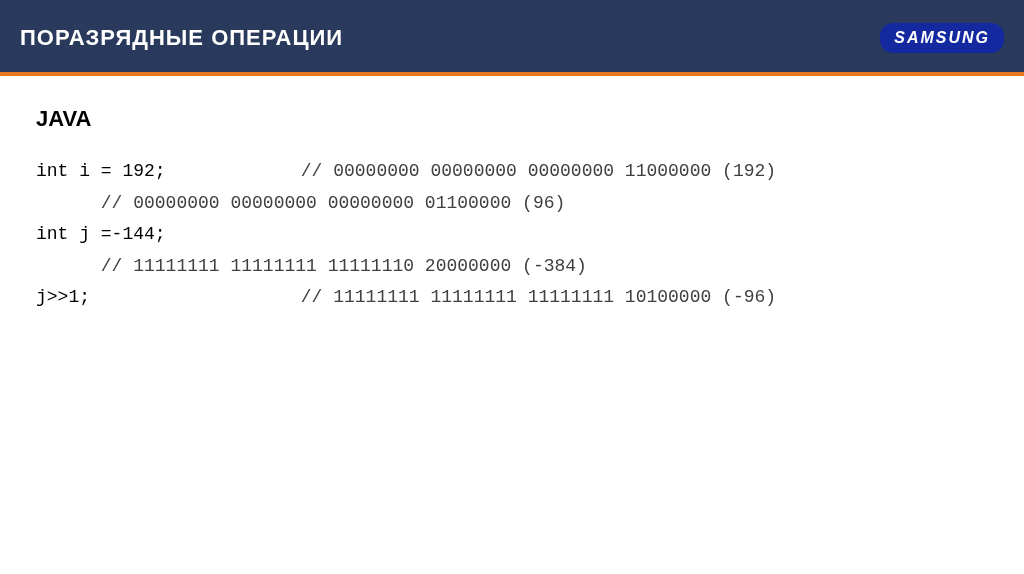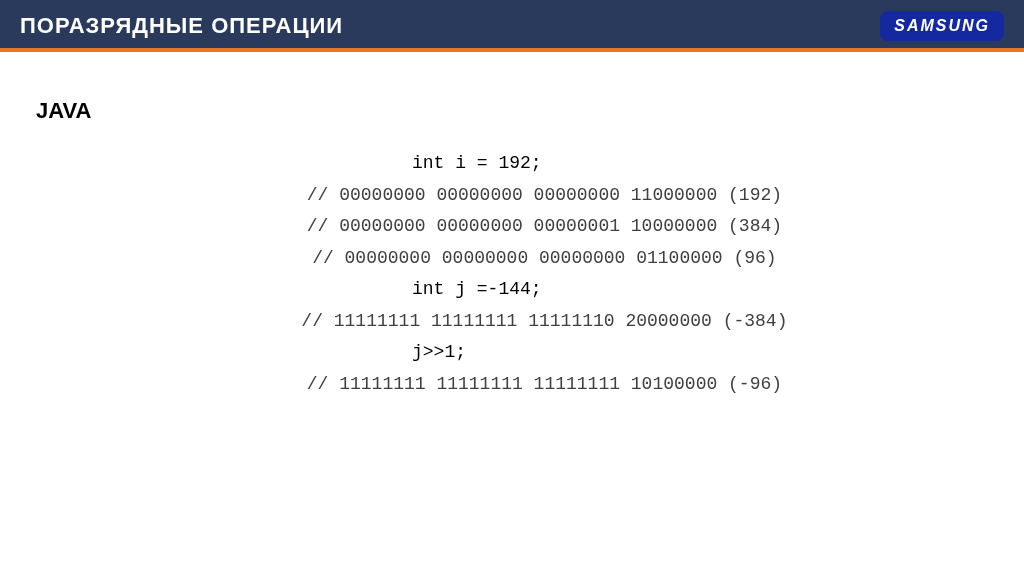--- a/index.html
+++ b/index.html
@@ -11,21 +11,21 @@
     body {
       width: 1024px;
       height: 574px;
       background: #ffffff;
       font-family: Arial, sans-serif;
       overflow: hidden;
     }
 
     .header {
       background: #2a3a5c;
-      height: 52px;
+      height: 76px;
       display: flex;
       align-items: center;
       justify-content: space-between;
       padding: 0 20px;
       position: relative;
     }
 
     .header::after {
       content: '';
       position: absolute;
@@ -46,55 +46,53 @@
 
     .samsung-logo {
       display: flex;
       align-items: center;
       justify-content: center;
     }
 
     .samsung-logo-box {
       background: #1428a0;
       padding: 6px 14px;
-      border-radius: 8px;
+      border-radius: 13px;
     }
 
     .samsung-logo-text {
       color: #ffffff;
       font-size: 16px;
       font-weight: bold;
       letter-spacing: 2px;
       font-style: italic;
     }
 
     .content {
       padding: 30px 36px;
-      margin-top: 16px;
     }
 
     .section-title {
       font-size: 22px;
       font-weight: bold;
       color: #000000;
       margin-bottom: 24px;
     }
 
     .code-block {
       font-family: 'Courier New', Courier, monospace;
       font-size: 18px;
       line-height: 1.75;
       color: #000000;
     }
 
     .code-line {
       display: flex;
-      align-items: center;
+      align-items: flex-end;
       white-space: pre;
-      flex-direction: column;
     }
 
     .code-stmt {
       display: inline-block;
       min-width: 200px;
     }
 
     .code-comment {
       color: #404040;
     }
@@ -108,19 +106,19 @@
     <div class="samsung-logo-box">
       <span class="samsung-logo-text">SAMSUNG</span>
     </div>
   </div>
 </div>
 
 <div class="content">
   <div class="section-title">JAVA</div>
   <div class="code-block" id="code-container">
   <div class="code-line"><span class="code-stmt">int i = 192;</span><span class="code-comment">      // 00000000 00000000 00000000 11000000 (192)</span></div>
-      <div class="code-line"><span class="code-comment">      // 00000000 00000000 00000001 10000000 (384)</span></div>
+      <div class="code-line"></div>
       <div class="code-line"><span class="code-comment">      // 00000000 00000000 00000000 01100000 (96)</span></div>
       <div class="code-line"><span class="code-stmt">int j =-144;</span></div>
       <div class="code-line"><span class="code-comment">      // 11111111 11111111 11111110 20000000 (-384)</span></div>
       <div class="code-line"><span class="code-stmt">j&gt;&gt;1;</span><span class="code-comment">      // 11111111 11111111 11111111 10100000 (-96)</span></div>
     </div>
 </div>
 
 </body></html>

